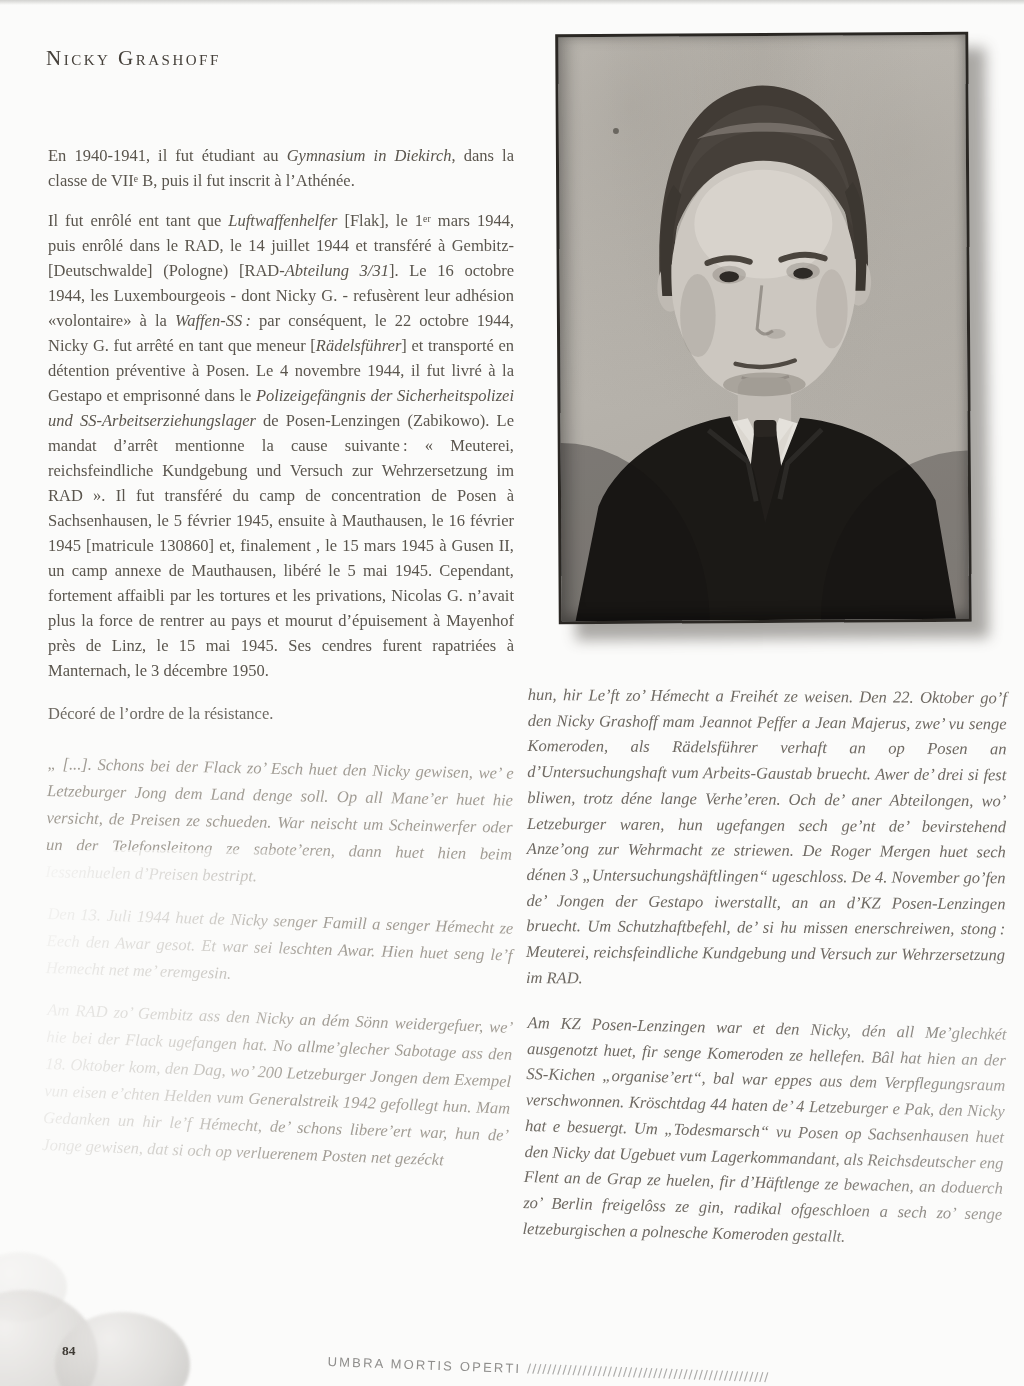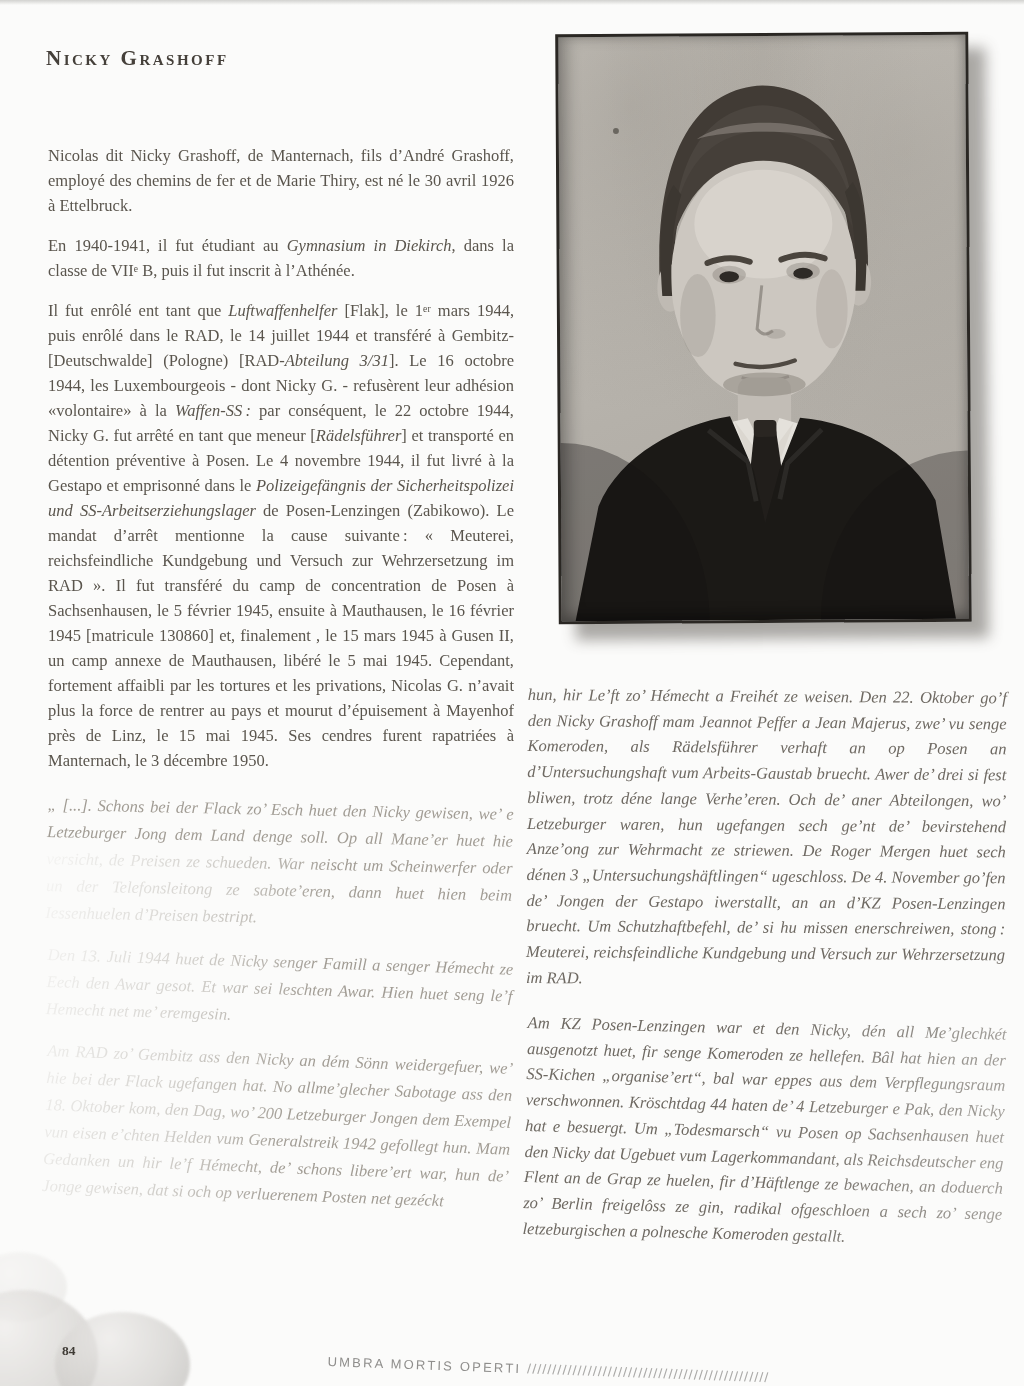--- a/index.html
+++ b/index.html
@@ -7,21 +7,21 @@
     width:1024px;height:1386px;position:relative;overflow:hidden;
     background:#fbfbfa;
     font-family:"Liberation Serif","DejaVu Serif",serif;
     color:#565047;
   }
   .scan-edge-top{position:absolute;left:0;top:0;width:100%;height:5px;
     background:linear-gradient(to bottom,rgba(160,160,156,.45),rgba(160,160,156,0));}
   
   .page-title{
     position:absolute;left:46px;top:32px;
-    font-variant:small-caps;font-weight:700;font-size:21px;letter-spacing:2.5px;
+    font-variant:small-caps;font-weight:400;font-size:21px;letter-spacing:2.5px;
     color:#45403a;
   }
   
   .col-left{position:absolute;left:48px;top:143px;width:466px;}
   .col-left p{margin:0;font-size:16.5px;line-height:25px;text-align:justify;}
   .fr-par{margin-bottom:15px !important;color:#5a554d;}
   .fr-par.big{margin-bottom:18px !important;}
   .decor-line{margin-bottom:24px !important;color:#6e6962;text-align:left !important;}
   .lux{font-style:italic;color:#a19c94;line-height:27px !important;}
   .lux-block p{margin-bottom:15px !important;}
@@ -133,23 +133,23 @@
     <path d="M265,398 L230,432 L222,468" stroke="rgba(255,255,255,.07)" stroke-width="5" fill="none"></path>
 
     <ellipse cx="0" cy="590" rx="150" ry="180" fill="rgba(20,18,16,.35)"></ellipse>
     <ellipse cx="413" cy="590" rx="150" ry="170" fill="rgba(20,18,16,.3)"></ellipse>
     <circle cx="58" cy="95" r="3" fill="rgba(60,56,50,.6)"></circle>
   </svg>
   <div class="inner-shade"></div>
 </div>
 
 <div class="col-left">
-  <p class="fr-par">Nicolas dit Nicky Grashoff, de Manternach, fils d’André Grashoff, employé des chemins de fer et de Marie Thiry, est né le 30 avril 1926 à Ettelbruck.</p>
   <p class="fr-par"><span>En 1940-1941, il fut étudiant au </span><i>Gymnasium in Diekirch</i><span>, dans la classe de VIIᵉ B, puis il fut inscrit à l’Athénée.</span></p>
   <p class="fr-par big"><span>Il fut enrôlé ent tant que </span><i>Luftwaffenhelfer</i><span> [Flak], le 1ᵉʳ mars 1944, puis enrôlé dans le RAD, le 14 juillet 1944 et transféré à Gembitz-[Deutschwalde] (Pologne) [RAD-</span><i>Abteilung 3/31</i><span>]. Le 16 octobre 1944, les Luxembourgeois - dont Nicky G. - refusèrent leur adhésion «volontaire» à la </span><i>Waffen-SS :</i><span> par conséquent, le 22 octobre 1944, Nicky G. fut arrêté en tant que meneur [</span><i>Rädelsführer</i><span>] et transporté en détention préventive à Posen. Le 4 novembre 1944, il fut livré à la Gestapo et emprisonné dans le </span><i>Polizeigefängnis der Sicherheitspolizei und SS-Arbeitserziehungslager</i><span> de Posen-Lenzingen (Zabikowo). Le mandat d’arrêt mentionne la cause suivante : « Meuterei, reichsfeindliche Kundgebung und Versuch zur Wehrzersetzung im RAD ». Il fut transféré du camp de concentration de Posen à Sachsenhausen, le 5 février 1945, ensuite à Mauthausen, le 16 février 1945 [matricule 130860] et, finalement , le 15 mars 1945 à Gusen II, un camp annexe de Mauthausen, libéré le 5 mai 1945. Cependant, fortement affaibli par les tortures et les privations, Nicolas G. n’avait plus la force de rentrer au pays et mourut d’épuisement à Mayenhof près de Linz, le 15 mai 1945. Ses cendres furent rapatriées à Manternach, le 3 décembre 1950.</span></p>
+  <p class="decor-line">Décoré de l’ordre de la résistance.</p>
   <div class="lux-block">
     <p class="lux t1">„ [...]. Schons bei der Flack zo’ Esch huet den Nicky gewisen, we’ e Letzeburger Jong dem Land denge soll. Op all Mane’er huet hie versicht, de Preisen ze schueden. War neischt um Scheinwerfer oder un der Telefonsleitong ze sabote’eren, dann huet hien beim Iessenhuelen d’Preisen bestript.</p>
     <p class="lux t2">Den 13. Juli 1944 huet de Nicky senger Famill a senger Hémecht ze Eech den Awar gesot. Et war sei leschten Awar. Hien huet seng le’f Hemecht net me’ eremgesin.</p>
     <p class="lux t3">Am RAD zo’ Gembitz ass den Nicky an dém Sönn weidergefuer, we’ hie bei der Flack ugefangen hat. No allme’glecher Sabotage ass den 18. Oktober kom, den Dag, wo’ 200 Letzeburger Jongen dem Exempel vun eisen e’chten Helden vum Generalstreik 1942 gefollegt hun. Mam Gedanken un hir le’f Hémecht, de’ schons libere’ert war, hun de’ Jonge gewisen, dat si och op verluerenem Posten net gezéckt</p>
   </div>
 </div>
 
 <div class="col-right">
   <p class="rq1">hun, hir Le’ft zo’ Hémecht a Freihét ze weisen. Den 22. Oktober go’f den Nicky Grashoff mam Jeannot Peffer a Jean Majerus, zwe’ vu senge Komeroden, als Rädelsführer verhaft an op Posen an d’Untersuchungshaft vum Arbeits-Gaustab bruecht. Awer de’ drei si fest bliwen, trotz déne lange Verhe’eren. Och de’ aner Abteilongen, wo’ Letzeburger waren, hun ugefangen sech ge’nt de’ bevirstehend Anze’ong zur Wehrmacht ze striewen. De Roger Mergen huet sech dénen 3 „Untersuchungshäftlingen“ ugeschloss. De 4. November go’fen de’ Jongen der Gestapo iwerstallt, an an d’KZ Posen-Lenzingen bruecht. Um Schutzhaftbefehl, de’ si hu missen enerschreiwen, stong : Meuterei, reichsfeindliche Kundgebung und Versuch zur Wehrzersetzung im RAD.</p>
   <p class="rq2">Am KZ Posen-Lenzingen war et den Nicky, dén all Me’glechkét ausgenotzt huet, fir senge Komeroden ze hellefen. Bâl hat hien an der SS-Kichen „organise’ert“, bal war eppes aus dem Verpflegungsraum verschwonnen. Kröschtdag 44 haten de’ 4 Letzeburger e Pak, den Nicky hat e besuergt. Um „Todesmarsch“ vu Posen op Sachsenhausen huet den Nicky dat Ugebuet vum Lagerkommandant, als Reichsdeutscher eng Flent an de Grap ze huelen, fir d’Häftlenge ze bewachen, an doduerch zo’ Berlin freigelôss ze gin, radikal ofgeschloen a sech zo’ senge letzeburgischen a polnesche Komeroden gestallt.</p>

